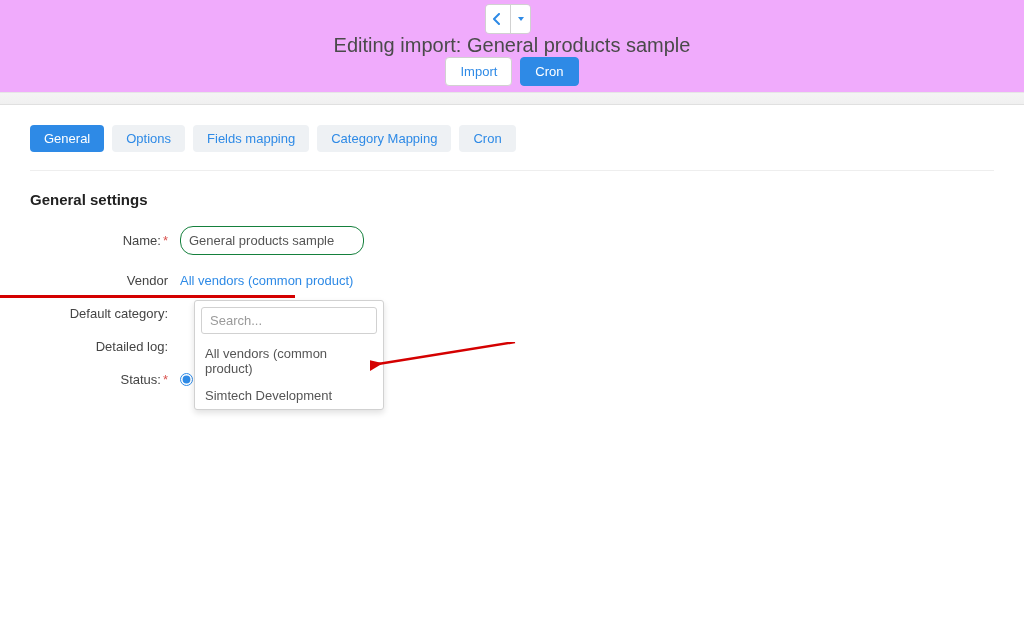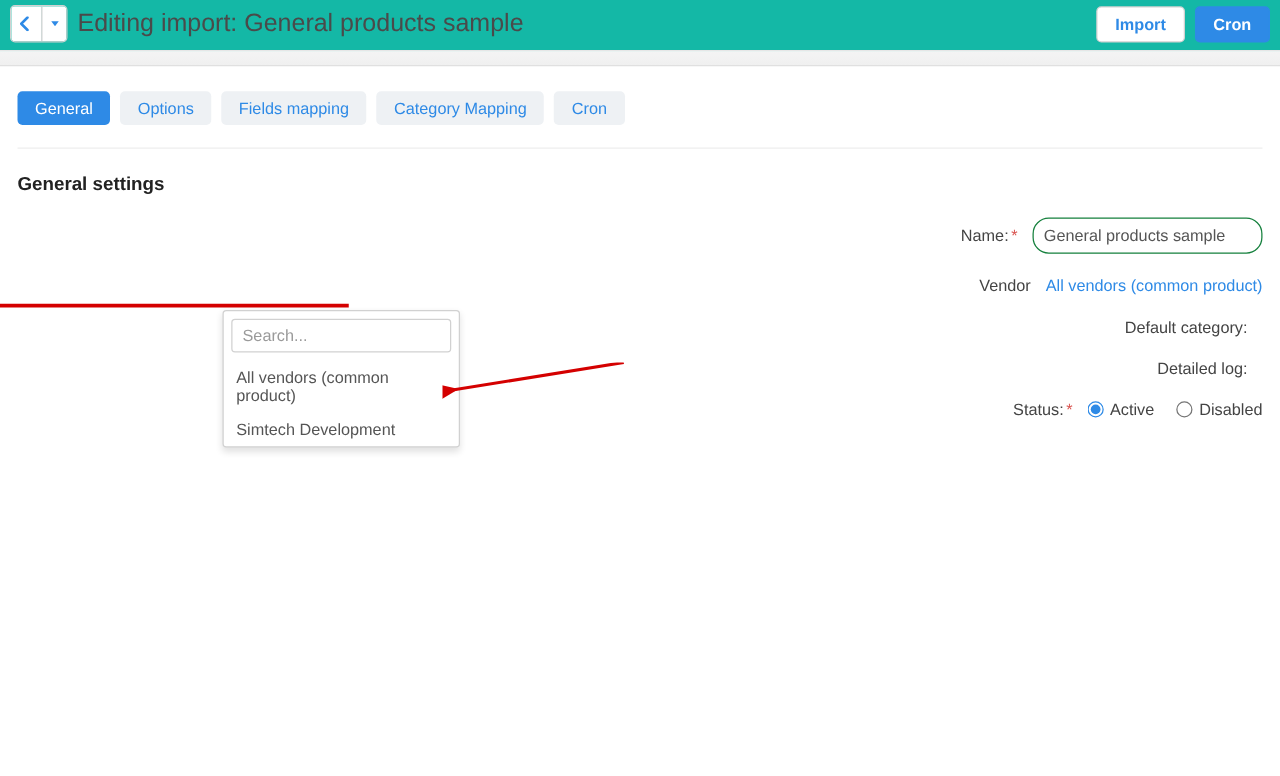--- a/index.html
+++ b/index.html
@@ -10,21 +10,22 @@
     background: #fff;
     width: 1024px;
   }
 
   
   .topbar {
     display: flex;
     align-items: center;
     padding: 4px 8px 6px 8px;
     border-bottom: 1px solid #e6e6e6;
-    background: #14b8a6;
+    background: #f0abfc;
+    flex-direction: column;
   }
   .back-group {
     display: inline-flex;
     border: 1px solid #d1d1d1;
     border-radius: 4px;
     overflow: hidden;
     margin-right: 8px;
   }
   .back-btn, .back-caret {
     width: 24px;
@@ -50,36 +51,35 @@
   }
   .header-actions { display: flex; gap: 8px; }
   .btn {
     border: 1px solid #d1d1d1;
     background: #fff;
     color: #2e8ae6;
     padding: 6px 14px;
     font-size: 13px;
     border-radius: 4px;
     cursor: pointer;
-    font-weight: bold;
   }
   .btn-primary {
     background: #2e8ae6;
     border-color: #2e8ae6;
     color: #fff;
   }
 
   .subbar {
     height: 12px;
     background: linear-gradient(#f4f4f4, #f0f0f0);
     border-bottom: 1px solid #e0e0e0;
   }
 
   .content {
-    padding: 20px 14px;
+    padding: 20px 30px;
   }
 
   .tab-row {
     display: flex;
     gap: 8px;
     padding-bottom: 18px;
     border-bottom: 1px solid #eee;
     margin-bottom: 20px;
   }
   .tab {
@@ -99,21 +99,20 @@
     font-size: 15px;
     font-weight: 700;
     color: #222;
     margin-bottom: 18px;
   }
 
   .form-row {
     display: flex;
     align-items: center;
     margin-bottom: 18px;
-    justify-content: flex-end;
   }
   .form-label {
     width: 150px;
     text-align: right;
     padding-right: 12px;
     color: #444;
     font-size: 13px;
   }
   .req { color: #d9534f; margin-left: 2px; }
   .form-control {

